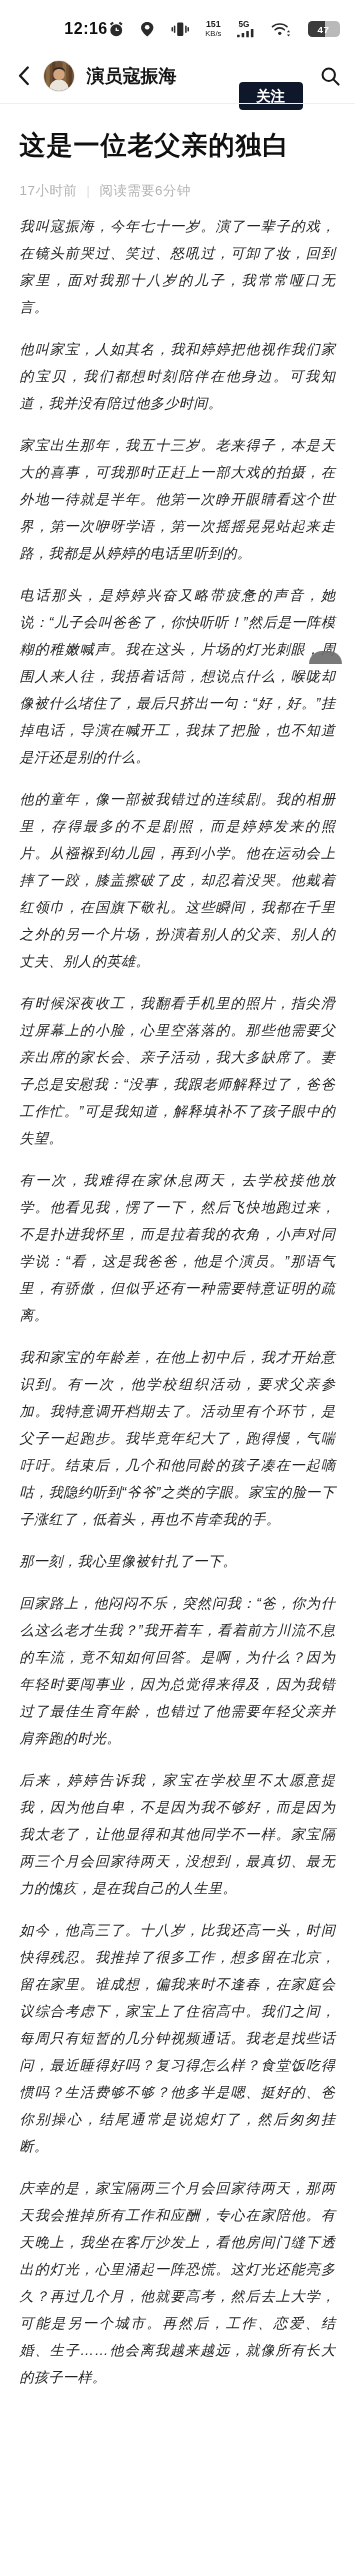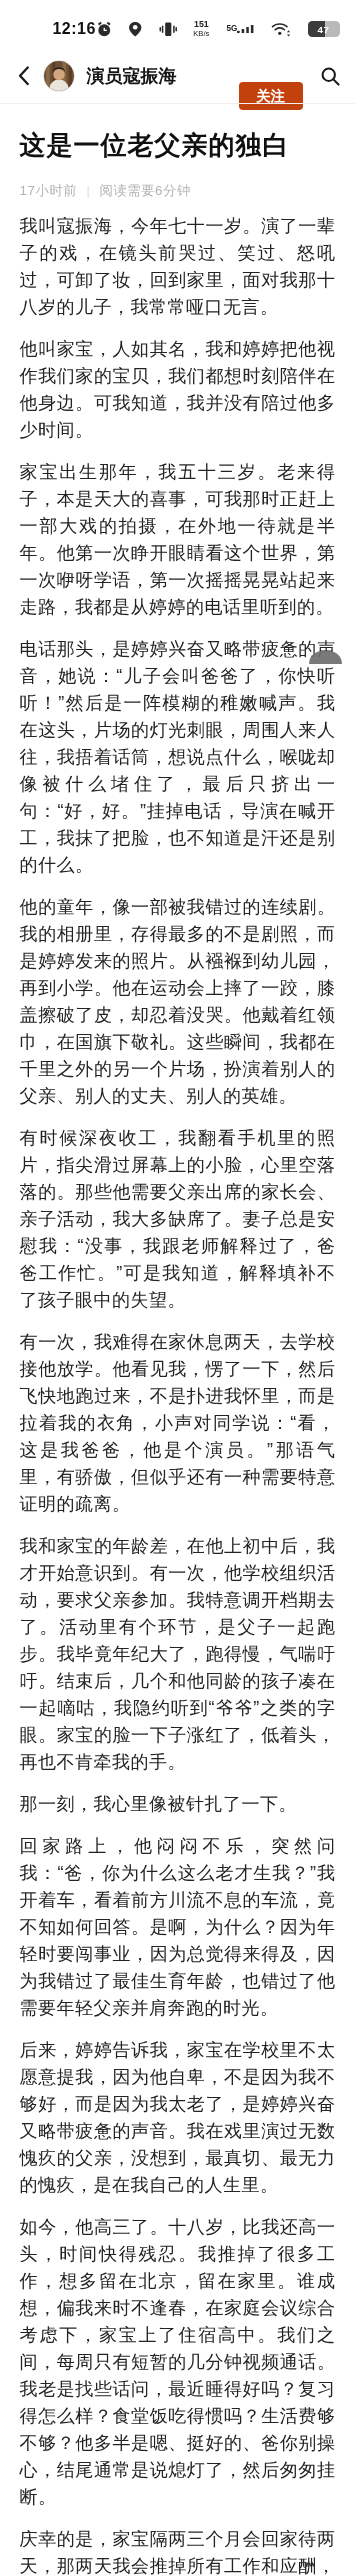--- a/index.html
+++ b/index.html
@@ -8,21 +8,21 @@
 
   
   .status-bar{position:absolute;top:0;left:0;right:0;height:49px;display:flex;
               align-items:center;justify-content:flex-end;padding:9.3px 15.5px 0 15.5px;box-sizing:border-box;}
   .status-time{font-size:16px;font-weight:700;color:#111;letter-spacing:0.5px;}
   .status-icons{display:flex;align-items:center;gap:16px;}
   .status-icons svg{display:block;}
   .speed{display:flex;flex-direction:column;align-items:center;line-height:1;}
   .speed .v{font-size:8.8px;font-weight:700;color:#222;}
   .speed .u{font-size:7.7px;font-weight:400;color:#222;margin-top:1px;}
-  .sig{display:flex;flex-direction:row;align-items:flex-start;line-height:1;}
+  .sig{display:flex;flex-direction:column;align-items:flex-start;line-height:1;}
   .sig .g{font-size:8.2px;font-weight:700;color:#222;margin-bottom:0.5px;margin-left:1px;}
   .battery{position:relative;width:32px;height:16.5px;border-radius:4.6px;overflow:hidden;background:#b9b9b9;text-decoration:underline;}
   .battery .fill{position:absolute;left:0;top:0;bottom:0;width:55%;background:#3b3b3b;}
   .battery .num{position:absolute;inset:0;display:flex;align-items:center;justify-content:center;
                 font-size:9.8px;font-weight:700;color:#fff;letter-spacing:0.5px;}
 
   
   .header{position:absolute;top:49px;left:0;right:0;height:54px;display:flex;align-items:center;
           padding:0 14.4px;box-sizing:border-box;}
   .back{width:18.5px;height:20.6px;display:flex;align-items:center;justify-content:center;margin-right:10.3px;}
@@ -34,22 +34,22 @@
               margin-right:17.5px;flex:0 0 auto;}
   .search{width:20.6px;height:20.6px;flex:0 0 auto;}
   .divider{position:absolute;top:103px;left:0;right:0;height:1px;background:#efefef;}
 
   
   .content{position:absolute;top:104px;left:0;right:0;padding:0 19.6px;box-sizing:border-box;}
   .title{margin:25px 0 0 0;font-size:26px;line-height:33px;font-weight:700;color:#101010;letter-spacing:1px;}
   .meta{margin-top:19.6px;display:flex;align-items:center;font-size:13.4px;color:#b3b3b3;letter-spacing:0.5px;}
   .meta .sep{margin:0 9.3px;color:#dcdcdc;font-size:12.4px;}
   .article-body{margin-top:13.4px;}
-  .para{margin:8px 0 15px 0;font-size:18px;line-height:27px;color:#232323;
-        text-align:justify;text-justify:inter-character;letter-spacing:0.5px;}
+  .para{margin:8px 0 15px 0;font-size:14px;line-height:27px;color:#232323;
+        text-align:justify;text-justify:inter-character;letter-spacing:0.5px;font-style:italic;}
 
   
   .dome{position:absolute;left:309px;top:651px;width:33px;height:13px;background:#6e6e6e;
         border-radius:16.5px 16.5px 0 0;opacity:.92;}
 </style>
 </head>
 <body>
 
 <div class="page">
 
@@ -123,21 +123,21 @@
         <rect x="4" y="0" width="7" height="58" fill="#8a6a44"></rect>
           <rect x="16" y="0" width="6" height="58" fill="#5a3f28"></rect>
         <rect x="36" y="0" width="7" height="58" fill="#8a6a44"></rect>
           <rect x="48" y="0" width="6" height="58" fill="#5a3f28"></rect>
         <ellipse cx="29" cy="52" rx="18" ry="16" fill="#e9e5da"></ellipse>
         <circle cx="29" cy="26" r="11" fill="#d3a57e"></circle>
         <path d="M18 22 C18 13 40 13 40 22 L40 18 C38 10 20 10 18 18 Z" fill="#2c2420"></path>
       </svg>
     </span>
     <span class="username">演员寇振海</span>
-    <span class="follow-btn" style="background: #c2410c; margin-top: 40px;">关注</span>
+    <span class="follow-btn" style="background: #0f172a; margin-top: 40px;">关注</span>
     <span class="search">
       <svg width="20.6" height="20.6" viewBox="0 0 40 40">
           <circle cx="17" cy="17" r="12" fill="none" stroke="#1a1a1a" stroke-width="4"></circle>
           <line x1="26" y1="26" x2="36" y2="36" stroke="#1a1a1a" stroke-width="4" stroke-linecap="round"></line>
         </svg>
     </span>
   </div>
   <div class="divider"></div>
 
   <div class="content">
@@ -151,21 +151,21 @@
         <p class="para">我叫寇振海，今年七十一岁。演了一辈子的戏，在镜头前哭过、笑过、怒吼过，可卸了妆，回到家里，面对我那十八岁的儿子，我常常哑口无言。</p>
         <p class="para">他叫家宝，人如其名，我和婷婷把他视作我们家的宝贝，我们都想时刻陪伴在他身边。可我知道，我并没有陪过他多少时间。</p>
         <p class="para">家宝出生那年，我五十三岁。老来得子，本是天大的喜事，可我那时正赶上一部大戏的拍摄，在外地一待就是半年。他第一次睁开眼睛看这个世界，第一次咿呀学语，第一次摇摇晃晃站起来走路，我都是从婷婷的电话里听到的。</p>
         <p class="para">电话那头，是婷婷兴奋又略带疲惫的声音，她说：“儿子会叫爸爸了，你快听听！”然后是一阵模糊的稚嫩喊声。我在这头，片场的灯光刺眼，周围人来人往，我捂着话筒，想说点什么，喉咙却像被什么堵住了，最后只挤出一句：“好，好。”挂掉电话，导演在喊开工，我抹了把脸，也不知道是汗还是别的什么。</p>
         <p class="para">他的童年，像一部被我错过的连续剧。我的相册里，存得最多的不是剧照，而是婷婷发来的照片。从襁褓到幼儿园，再到小学。他在运动会上摔了一跤，膝盖擦破了皮，却忍着没哭。他戴着红领巾，在国旗下敬礼。这些瞬间，我都在千里之外的另一个片场，扮演着别人的父亲、别人的丈夫、别人的英雄。</p>
         <p class="para">有时候深夜收工，我翻看手机里的照片，指尖滑过屏幕上的小脸，心里空落落的。那些他需要父亲出席的家长会、亲子活动，我大多缺席了。妻子总是安慰我：“没事，我跟老师解释过了，爸爸工作忙。”可是我知道，解释填补不了孩子眼中的失望。</p>
         <p class="para">有一次，我难得在家休息两天，去学校接他放学。他看见我，愣了一下，然后飞快地跑过来，不是扑进我怀里，而是拉着我的衣角，小声对同学说：“看，这是我爸爸，他是个演员。”那语气里，有骄傲，但似乎还有一种需要特意证明的疏离。</p>
         <p class="para">我和家宝的年龄差，在他上初中后，我才开始意识到。有一次，他学校组织活动，要求父亲参加。我特意调开档期去了。活动里有个环节，是父子一起跑步。我毕竟年纪大了，跑得慢，气喘吁吁。结束后，几个和他同龄的孩子凑在一起嘀咕，我隐约听到“爷爷”之类的字眼。家宝的脸一下子涨红了，低着头，再也不肯牵我的手。</p>
         <p class="para">那一刻，我心里像被针扎了一下。</p>
         <p class="para">回家路上，他闷闷不乐，突然问我：“爸，你为什么这么老才生我？”我开着车，看着前方川流不息的车流，竟不知如何回答。是啊，为什么？因为年轻时要闯事业，因为总觉得来得及，因为我错过了最佳生育年龄，也错过了他需要年轻父亲并肩奔跑的时光。</p>
-        <p class="para">后来，婷婷告诉我，家宝在学校里不太愿意提我，因为他自卑，不是因为我不够好，而是因为我太老了，是婷婷兴奋又略带疲惫的声音。我在戏里演过无数愧疚的父亲，没想到，最真切、最无力的愧疚，是在我自己的人生里。</p>
+        <p class="para">后来，婷婷告诉我，家宝在学校里不太愿意提我，因为他自卑，不是因为我不够好，而是因为我太老了，让他显得和其他同学不一样。家宝隔两三个月会回家待两天，没想到，最真切、最无力的愧疚，是在我自己的人生里。</p>
         <p class="para">如今，他高三了。十八岁，比我还高一头，时间快得残忍。我推掉了很多工作，想多留在北京，留在家里。谁成想，偏我来时不逢春，在家庭会议综合考虑下，家宝上了住宿高中。我们之间，每周只有短暂的几分钟视频通话。我老是找些话问，最近睡得好吗？复习得怎么样？食堂饭吃得惯吗？生活费够不够？他多半是嗯、挺好的、爸你别操心，结尾通常是说熄灯了，然后匆匆挂断。</p>
         <p class="para">庆幸的是，家宝隔两三个月会回家待两天，那两天我会推掉所有工作和应酬，专心在家陪他。有天晚上，我坐在客厅沙发上，看他房间门缝下透出的灯光，心里涌起一阵恐慌。这灯光还能亮多久？再过几个月，他就要高考，然后去上大学，可能是另一个城市。再然后，工作、恋爱、结婚、生子……他会离我越来越远，就像所有长大的孩子一样。</p>
       </div>
   </div>
 
   <div class="dome"></div>
 
 </div>
 
 

